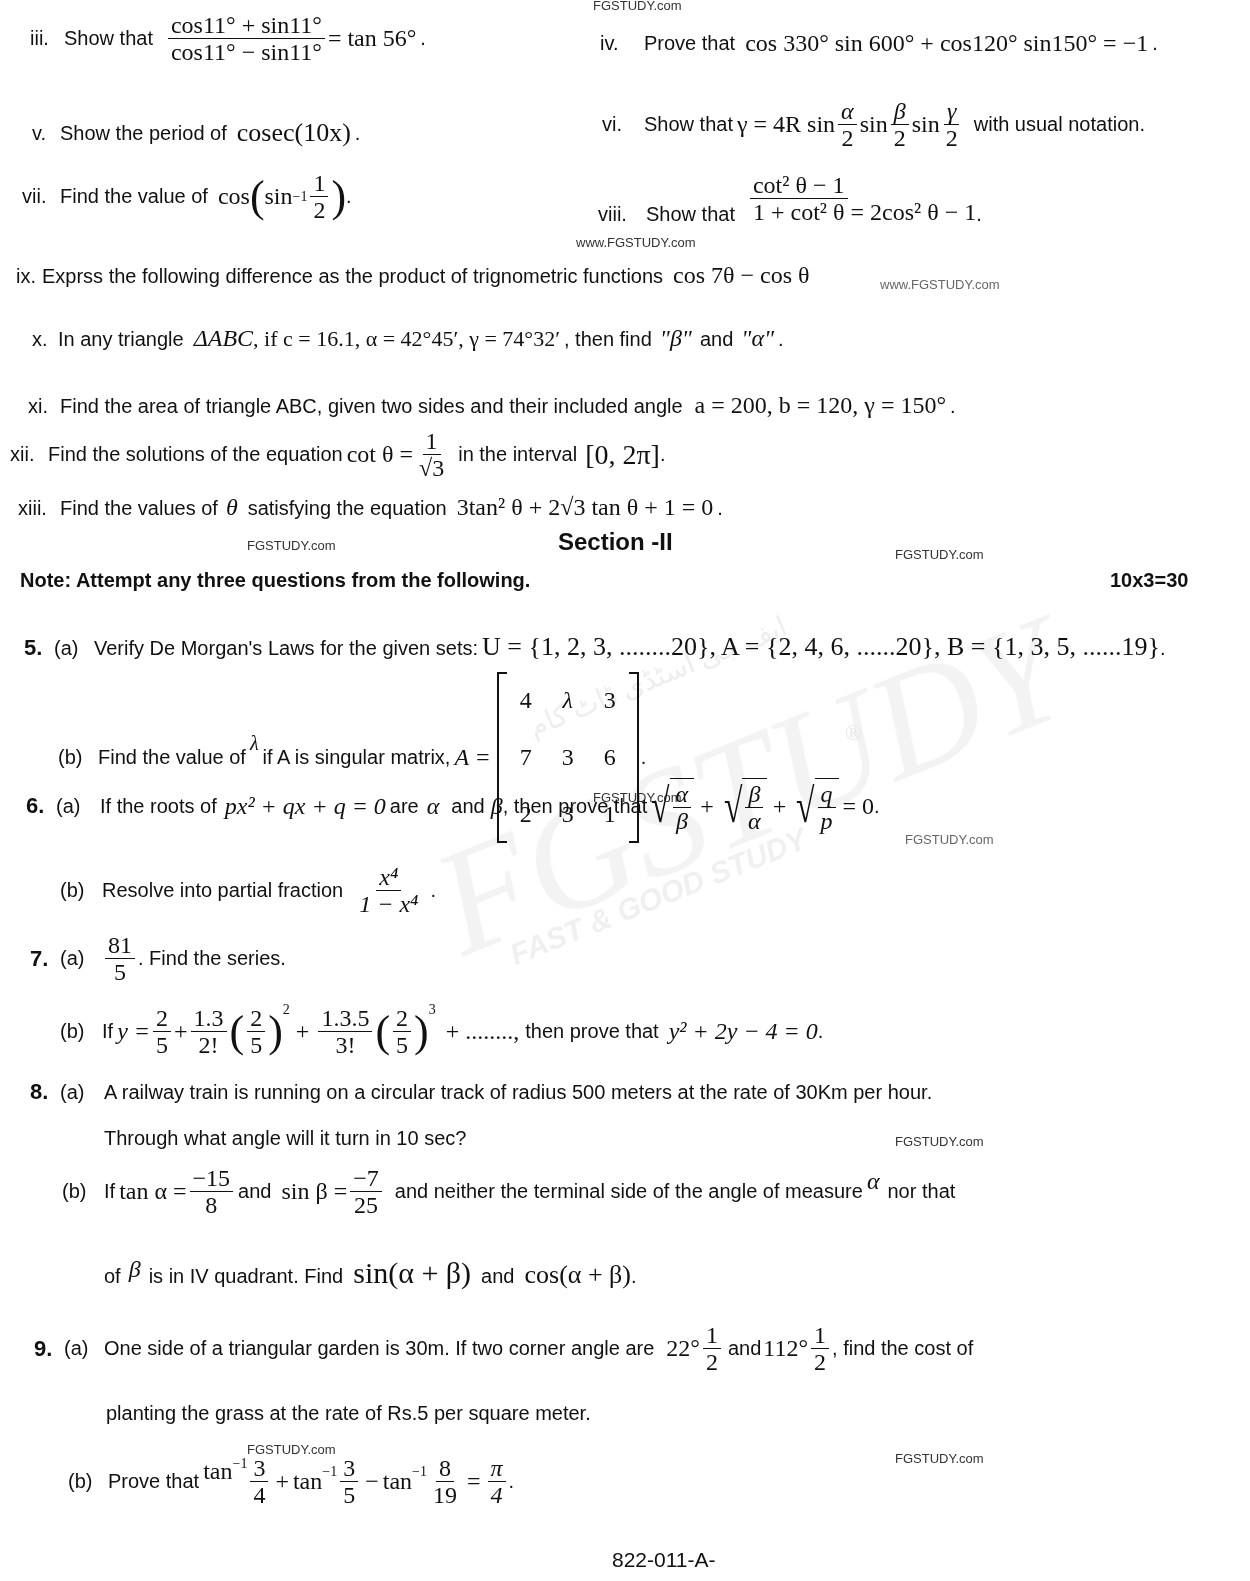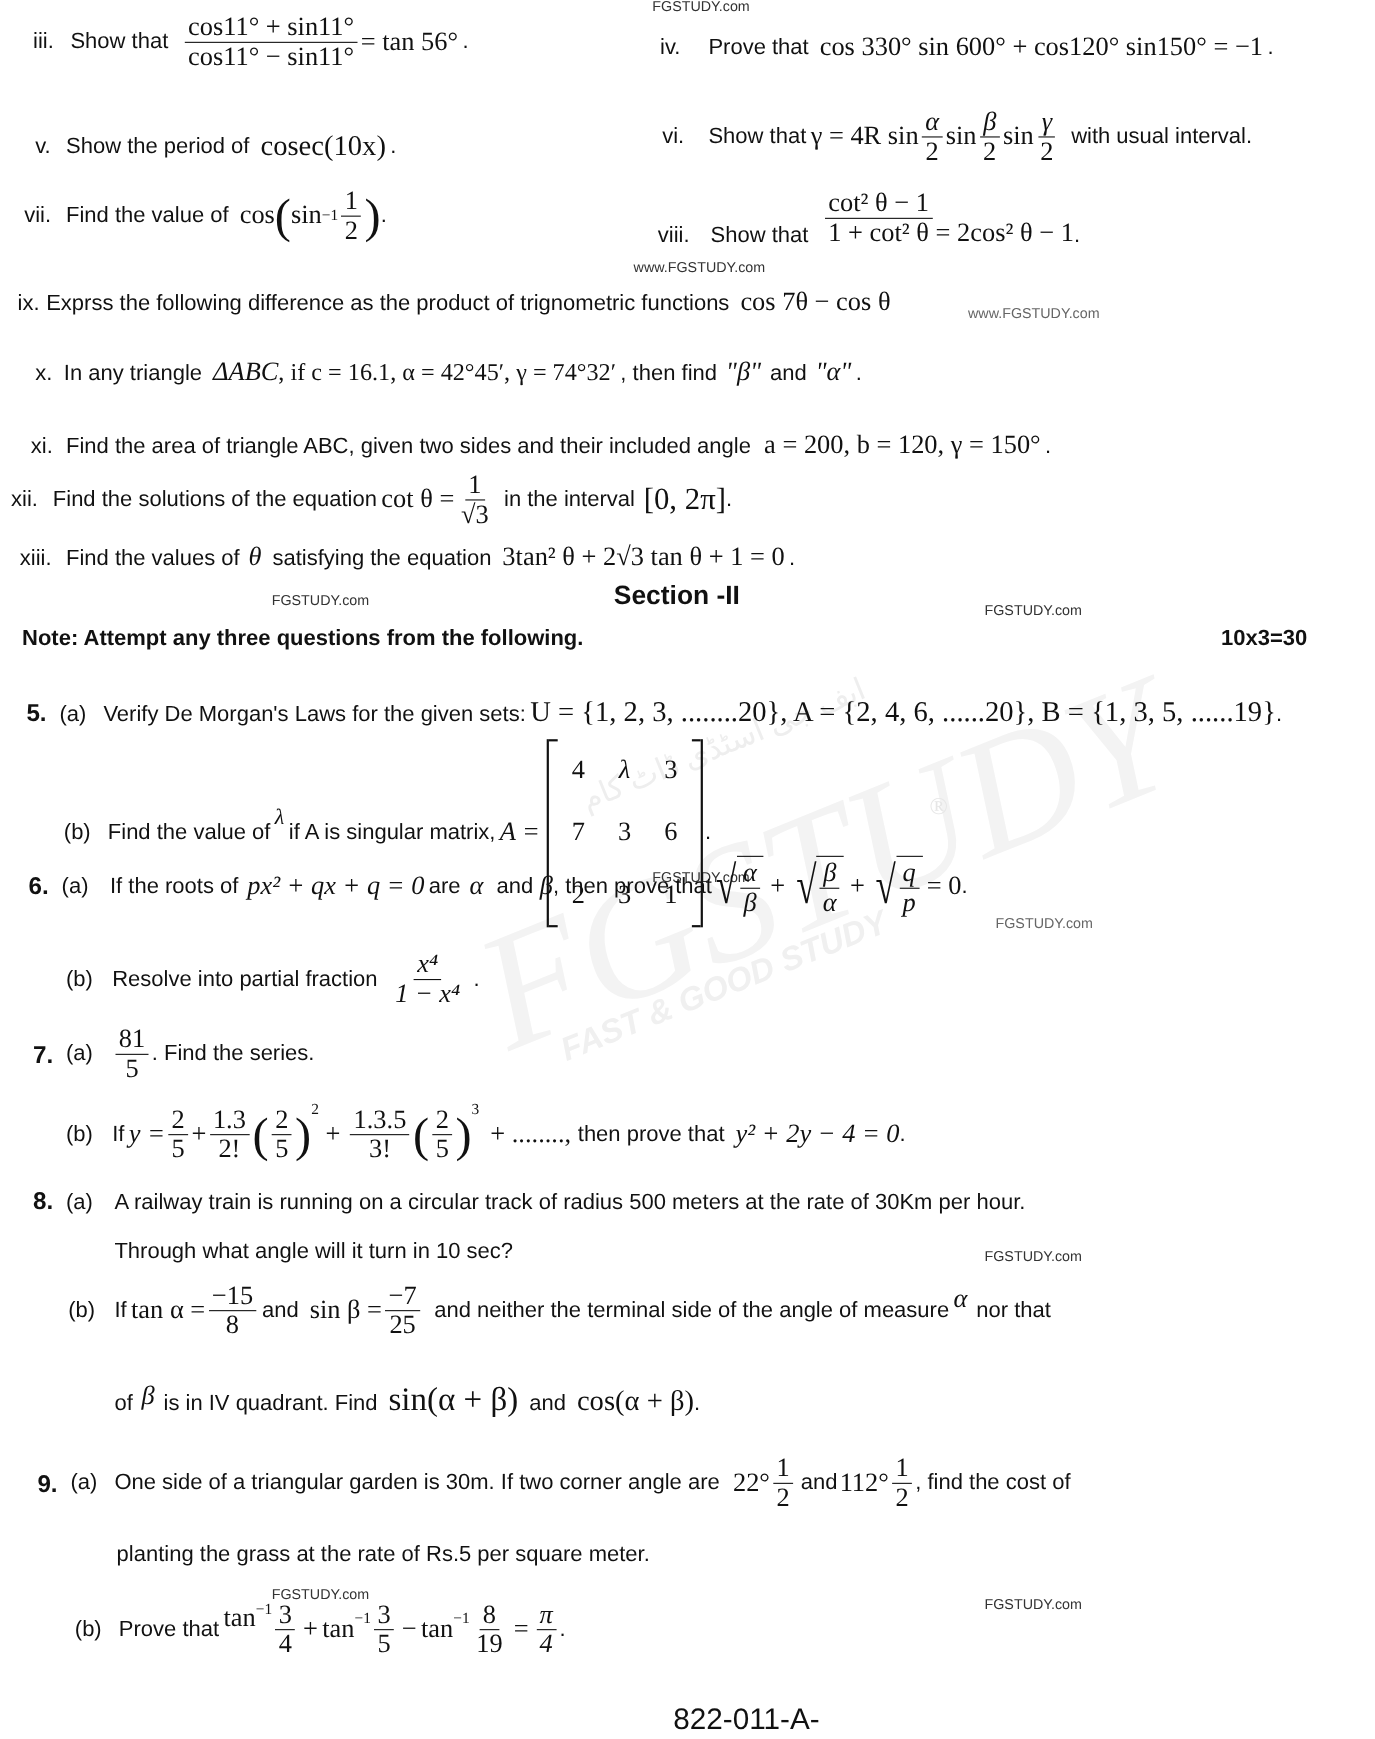--- a/index.html
+++ b/index.html
@@ -85,21 +85,21 @@
   <span class="math">sin</span>
   <span class="frac math">
       <span class="num mi">β</span>
       <span class="den">2</span>
     </span>
   <span class="math">sin</span>
   <span class="frac math">
       <span class="num mi">γ</span>
       <span class="den">2</span>
     </span>
-  <span class="txt" style="margin-left:10px;">with usual interval.</span>
+  <span class="txt" style="margin-left:10px;">with usual notation.</span>
 </div>
 
 <div class="abs" style="left:22px; top:170px; display:flex; align-items:center;">
   <span class="txt" style="width:32px;">vii.</span>
   <span class="txt" style="margin-left:6px; margin-right:10px;">Find the value of</span>
   <span class="math">cos</span>
   <span class="paren math">(</span>
   <span class="math">sin</span>
   <span class="sup math">−1</span>
   <span class="frac math">
@@ -373,13 +373,13 @@
       <span class="den">19</span>
     </span>
   <span class="math" style="margin:0 4px;">=</span>
   <span class="frac math mi">
       <span class="num">π</span>
       <span class="den">4</span>
     </span>
   <span class="txt">.</span>
 </div>
 
-<div class="abs" style="left:612px; top:1548px; font-family:'Liberation Sans',sans-serif; font-size:27px;">822-011-A-</div>
+<div class="abs" style="left:612px; top:1548px; font-family:'Liberation Sans',sans-serif; font-size:21px;">822-011-A-</div>
 
 </body></html>

